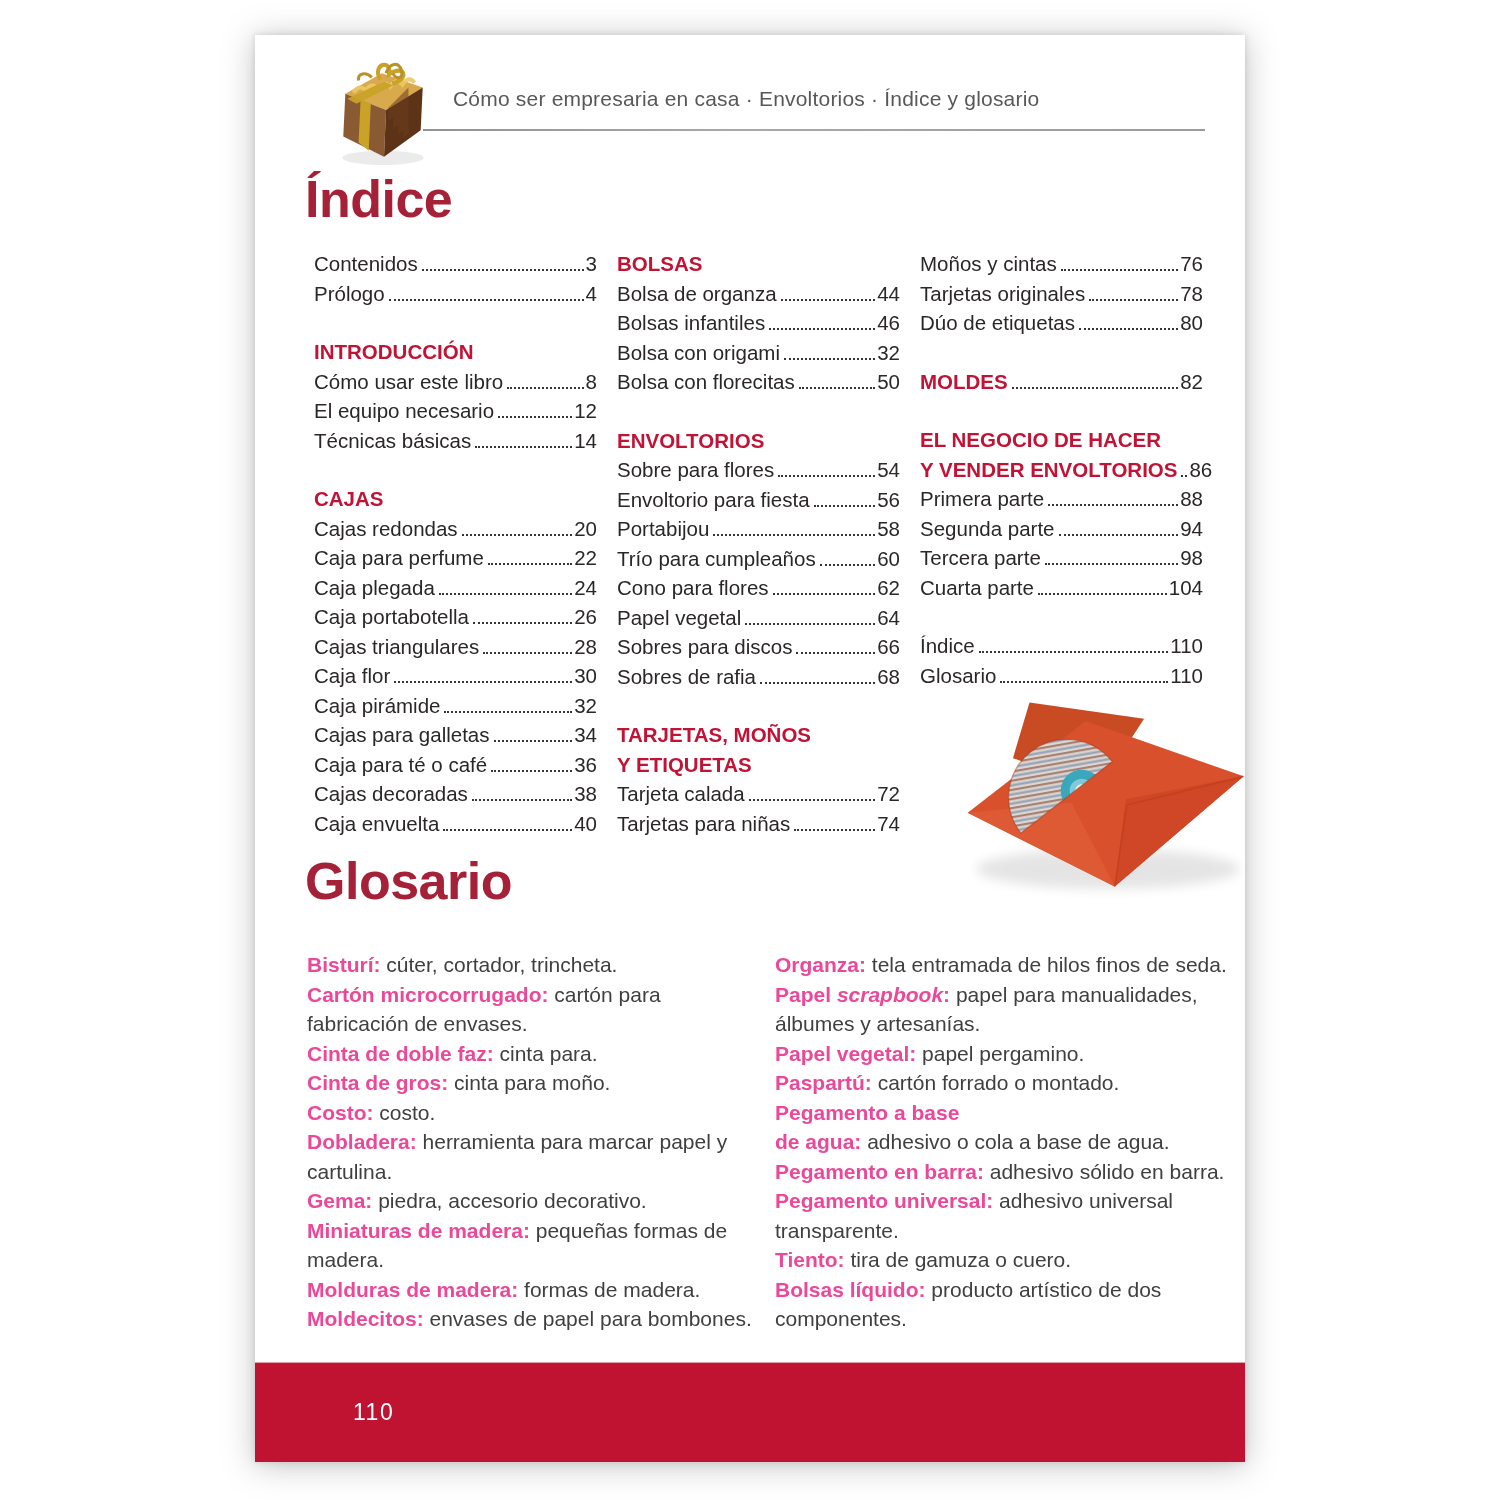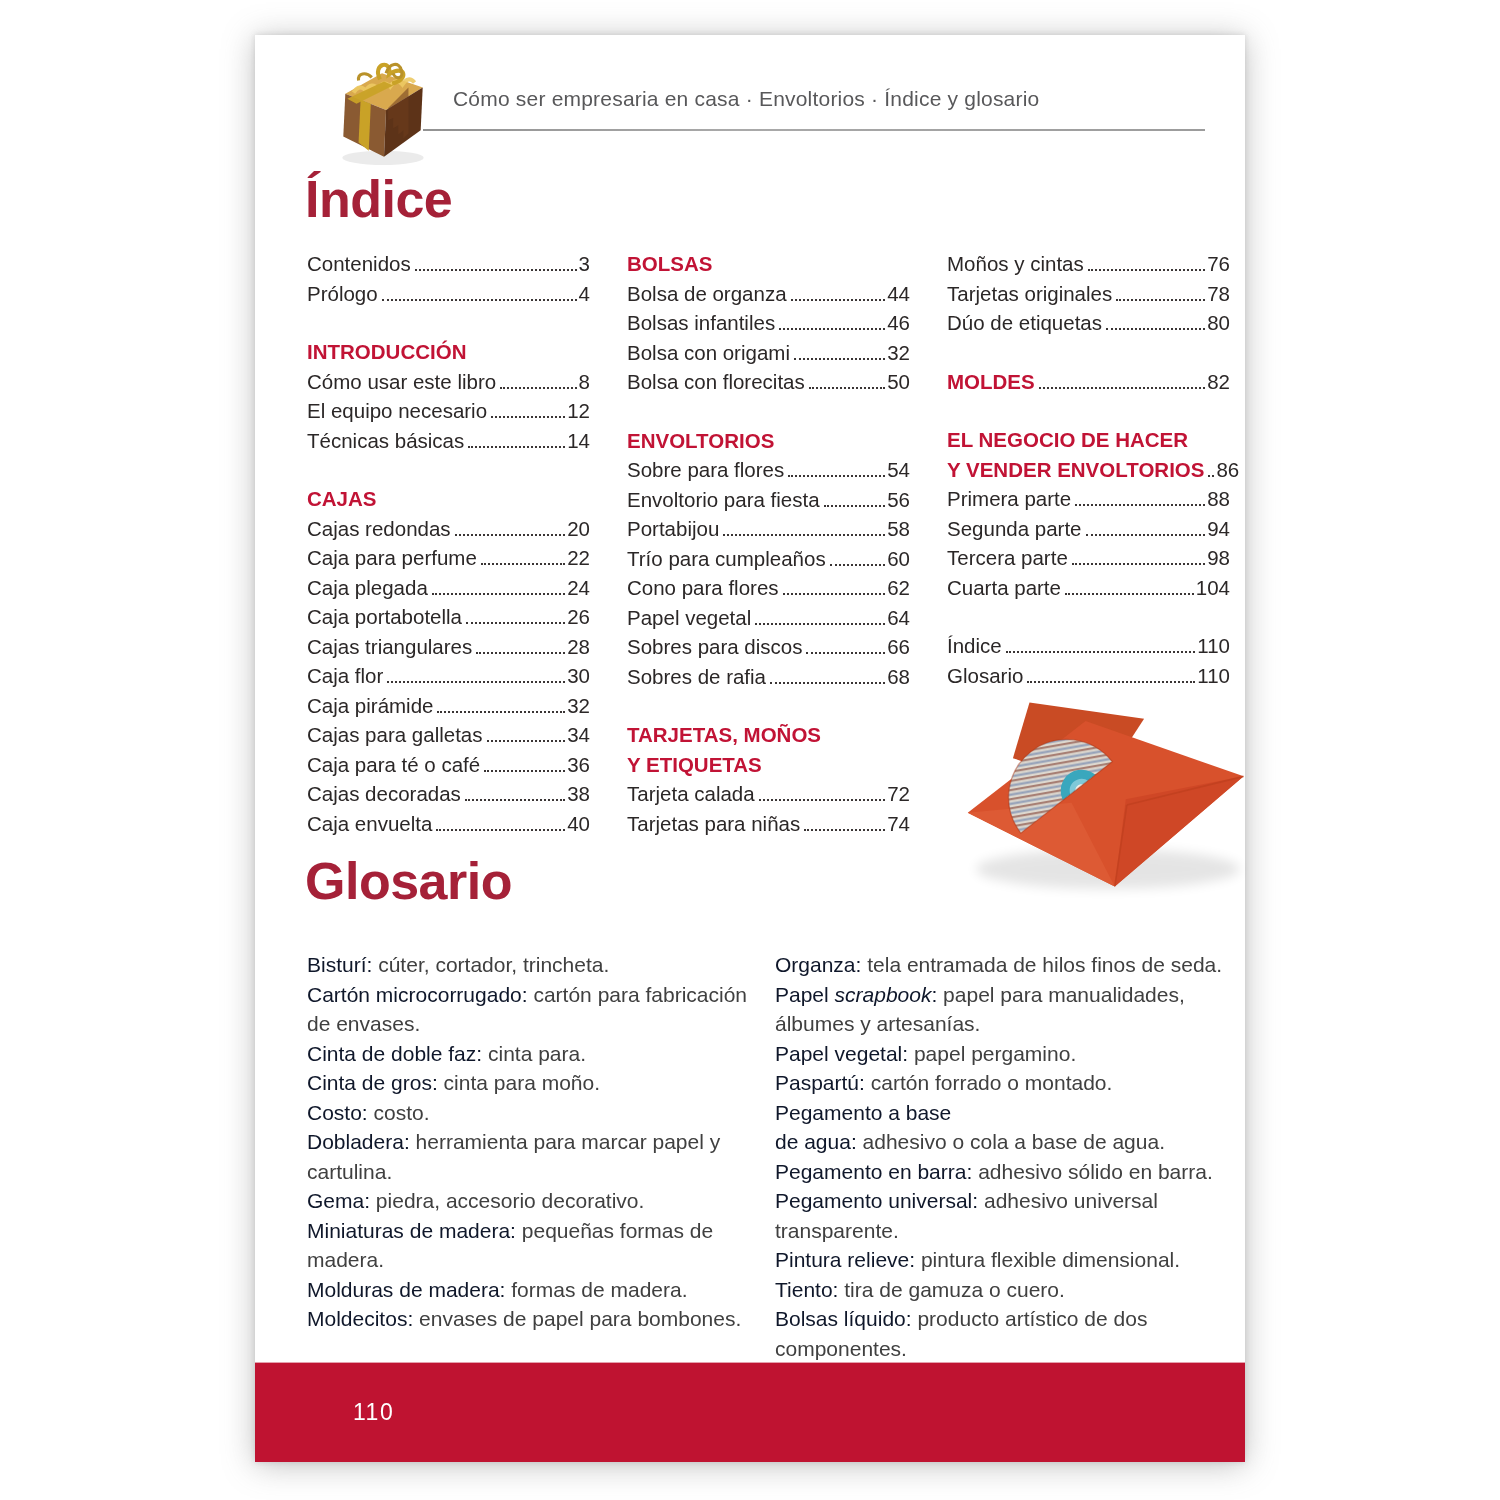--- a/index.html
+++ b/index.html
@@ -21,39 +21,39 @@
     background:linear-gradient(90deg,#7f7f7f, #9a9a9a 40%, #8a8a8a); opacity:.85; }
   
   .big-title {
     position:absolute; left:50px;
     font-size:52px; line-height:56px; font-weight:bold; letter-spacing:-0.5px;
     color:#a52138;
   }
   #indice-title { top:136px; }
   #glosario-title { top:818px; }
   
-  #toc-columns { position:absolute; left:52px; top:214px; width:896px; display:flex; gap:37px; }
+  #toc-columns { position:absolute; left:52px; top:214px; width:896px; display:flex; gap:20px;justify-content:flex-end; }
   .toc-col { width:283px; flex:0 0 283px; }
   .toc-block + .toc-block { margin-top:29px; }
   .toc-heading {
     color:#c11335; font-weight:bold; font-size:20.5px; line-height:29.5px;
   }
   .toc-row { display:flex; align-items:baseline; font-size:20.5px; line-height:29.5px; }
   .toc-label { white-space:nowrap; flex:0 1 auto; }
   .toc-label.toc-red { color:#c11335; font-weight:bold; }
   .dots { flex:1 1 6px; min-width:6px; height:1em; border-bottom:2.6px dotted #3a3535; margin:0 2px 0 4px; }
   .toc-num { flex:0 0 auto; }
   
   .envelope-photo { position:absolute; left:693px; top:646px; width:312px; height:222px; }
   
   #gloss-columns { position:absolute; left:52px; top:915px; width:930px; display:flex; gap:8px; }
   .gloss-col { flex:0 0 460px; width:460px; }
   .gloss-col + .gloss-col { flex:0 0 462px; width:462px; }
   .gloss-entry { font-size:21px; line-height:29.5px; }
-  .gloss-term { font-weight:normal; color:#0f172a; white-space:pre-line; }
+  .gloss-term { font-weight:bold; color:#ec4899; white-space:pre-line; }
   .gloss-term em { font-style:italic; }
   .gloss-def { color:#404040; }
   
   .footer-bar { position:absolute; left:0; bottom:0; width:100%; height:100px; background:#bf1331;
     box-shadow:0 1px 0 rgba(255,255,255,0.6) inset; }
   .footer-num { position:absolute; left:98px; top:50%; transform:translateY(-50%);
     color:#ffffff; font-size:23px; letter-spacing:1.5px; }
 </style>
 </head>
 <body>
@@ -372,21 +372,20 @@
         </div>
         <div class="gloss-col">
           <div class="gloss-entry"><strong class="gloss-term"><span>Organza:</span></strong><span class="gloss-def"> tela entramada de hilos finos de seda.</span></div>
           <div class="gloss-entry"><strong class="gloss-term"><span>Papel </span><em>scrapbook</em><span>:</span></strong><span class="gloss-def"> papel para manualidades, álbumes y artesanías.</span></div>
           <div class="gloss-entry"><strong class="gloss-term"><span>Papel vegetal:</span></strong><span class="gloss-def"> papel pergamino.</span></div>
           <div class="gloss-entry"><strong class="gloss-term"><span>Paspartú:</span></strong><span class="gloss-def"> cartón forrado o montado.</span></div>
           <div class="gloss-entry"><strong class="gloss-term"><span>Pegamento a base
 de agua:</span></strong><span class="gloss-def"> adhesivo o cola a base de agua.</span></div>
           <div class="gloss-entry"><strong class="gloss-term"><span>Pegamento en barra:</span></strong><span class="gloss-def"> adhesivo sólido en barra.</span></div>
           <div class="gloss-entry"><strong class="gloss-term"><span>Pegamento universal:</span></strong><span class="gloss-def"> adhesivo universal transparente.</span></div>
-          <div class="gloss-entry"><strong class="gloss-term"><span>Pintura relieve:</span></strong><span class="gloss-def"> pintura flexible dimensional.</span></div>
           <div class="gloss-entry"><strong class="gloss-term"><span>Tiento:</span></strong><span class="gloss-def"> tira de gamuza o cuero.</span></div>
           <div class="gloss-entry"><strong class="gloss-term"><span>Bolsas líquido:</span></strong><span class="gloss-def"> producto artístico de dos componentes.</span></div>
         </div>
       </div>
 
     <div class="footer-bar">
       <span class="footer-num">110</span>
     </div>
 
   </div>

